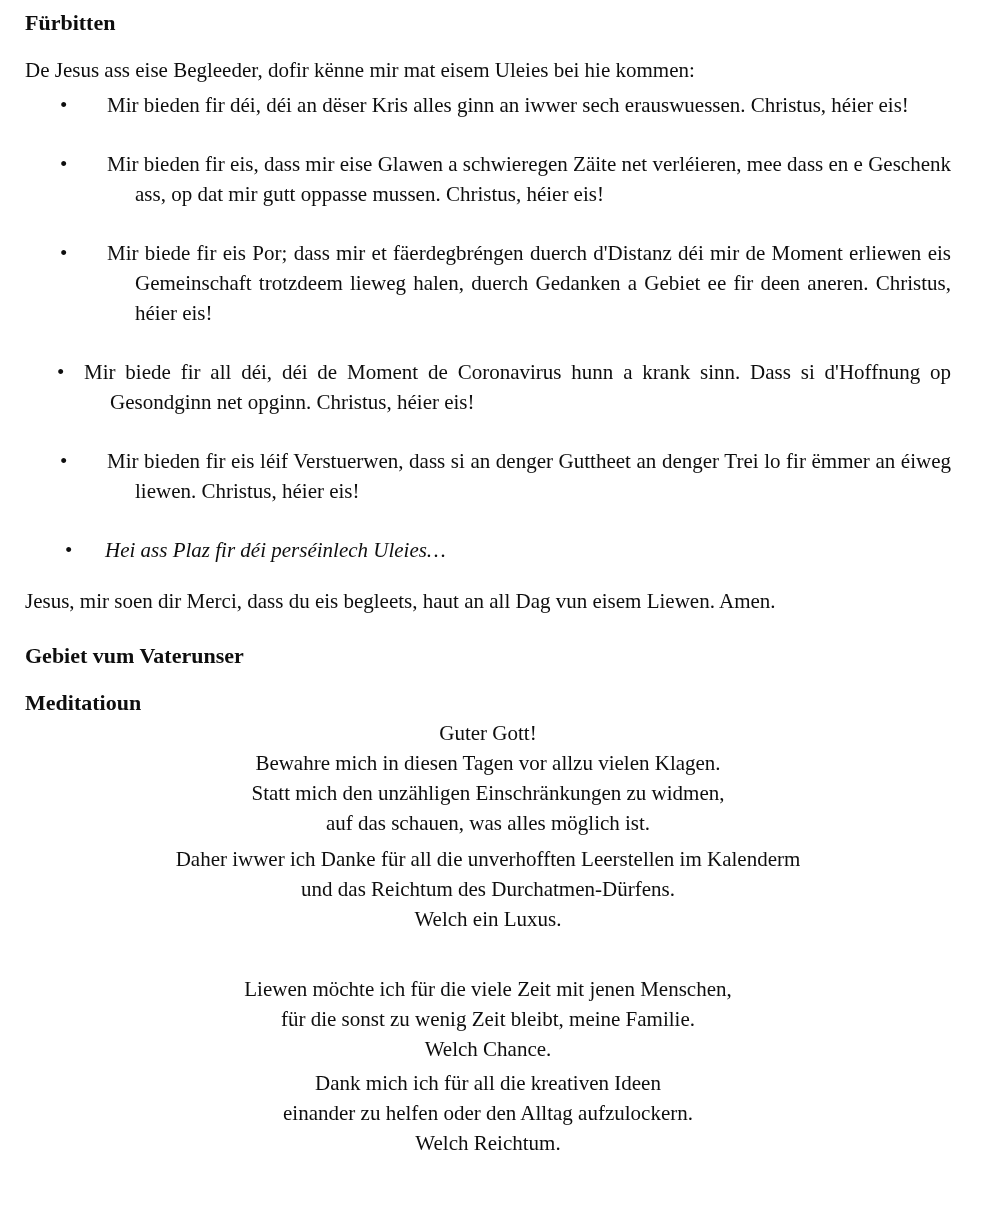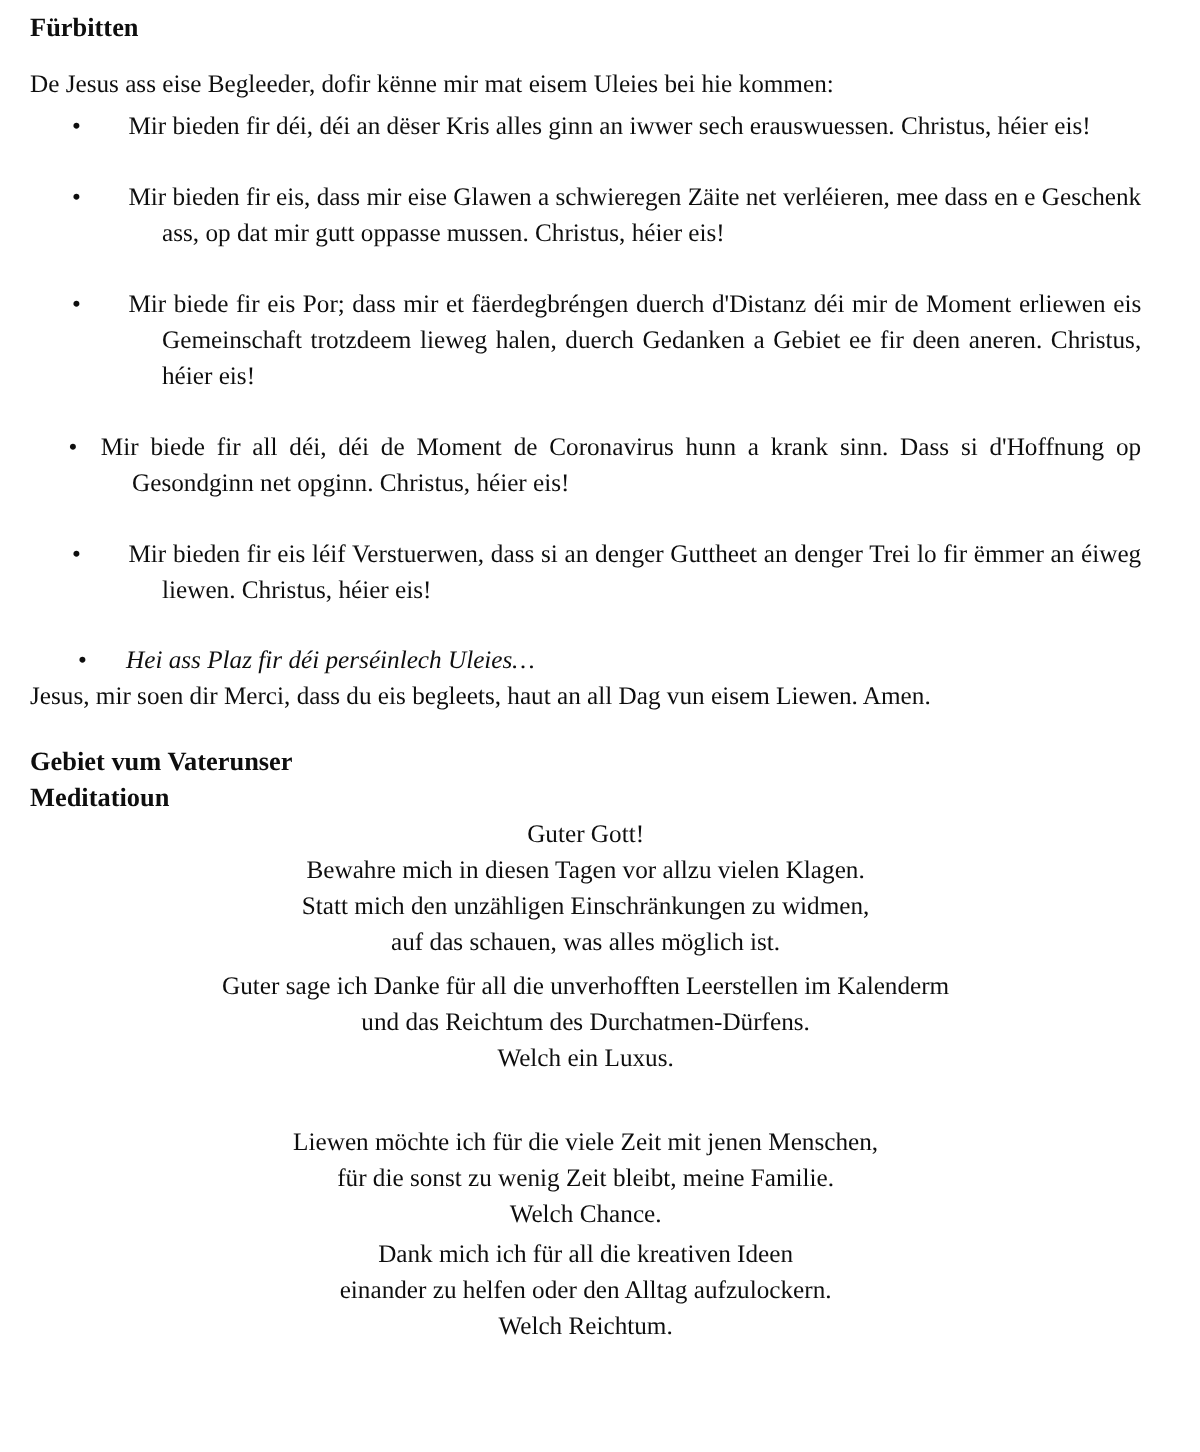--- a/index.html
+++ b/index.html
@@ -58,26 +58,27 @@
     margin-bottom: 0;
     text-indent: 0;
     font-style: italic;
     text-align: left;
   }
   .bullet-item.personal .marker {
     left: -40px;
     font-style: normal;
   }
   .closing {
-    margin: 0 0 0 0;
+    margin: 21px 0 0 0;
   }
   .h-gebiet {
     margin-top: 25px;
   }
   .h-meditatioun {
+    margin-top: 17px;
   }
   .stanza {
     margin: 0;
   }
   .stanza-2 { margin-top: 6px; }
   .stanza-3 { margin-top: 40px; }
   .stanza-4 { margin-top: 4px; }
   .line { white-space: nowrap; text-align: center; }
 </style>
 </head>
@@ -130,21 +131,21 @@
   <h2 class="heading h-meditatioun">Meditatioun</h2>
 
   <div class="stanza stanza-1">
     <div class="line">Guter Gott!</div>
     <div class="line">Bewahre mich in diesen Tagen vor allzu vielen Klagen.</div>
     <div class="line">Statt mich den unzähligen Einschränkungen zu widmen,</div>
     <div class="line">auf das schauen, was alles möglich ist.</div>
   </div>
 
   <div class="stanza stanza-2">
-    <div class="line">Guter sage ich Danke für all die unverhofften Leerstellen im Kalenderm</div>
+    <div class="line">Daher iwwer ich Danke für all die unverhofften Leerstellen im Kalenderm</div>
     <div class="line">und das Reichtum des Durchatmen-Dürfens.</div>
     <div class="line">Welch ein Luxus.</div>
   </div>
 
   <div class="stanza stanza-3">
     <div class="line">Liewen möchte ich für die viele Zeit mit jenen Menschen,</div>
     <div class="line">für die sonst zu wenig Zeit bleibt, meine Familie.</div>
     <div class="line">Welch Chance.</div>
   </div>
 

